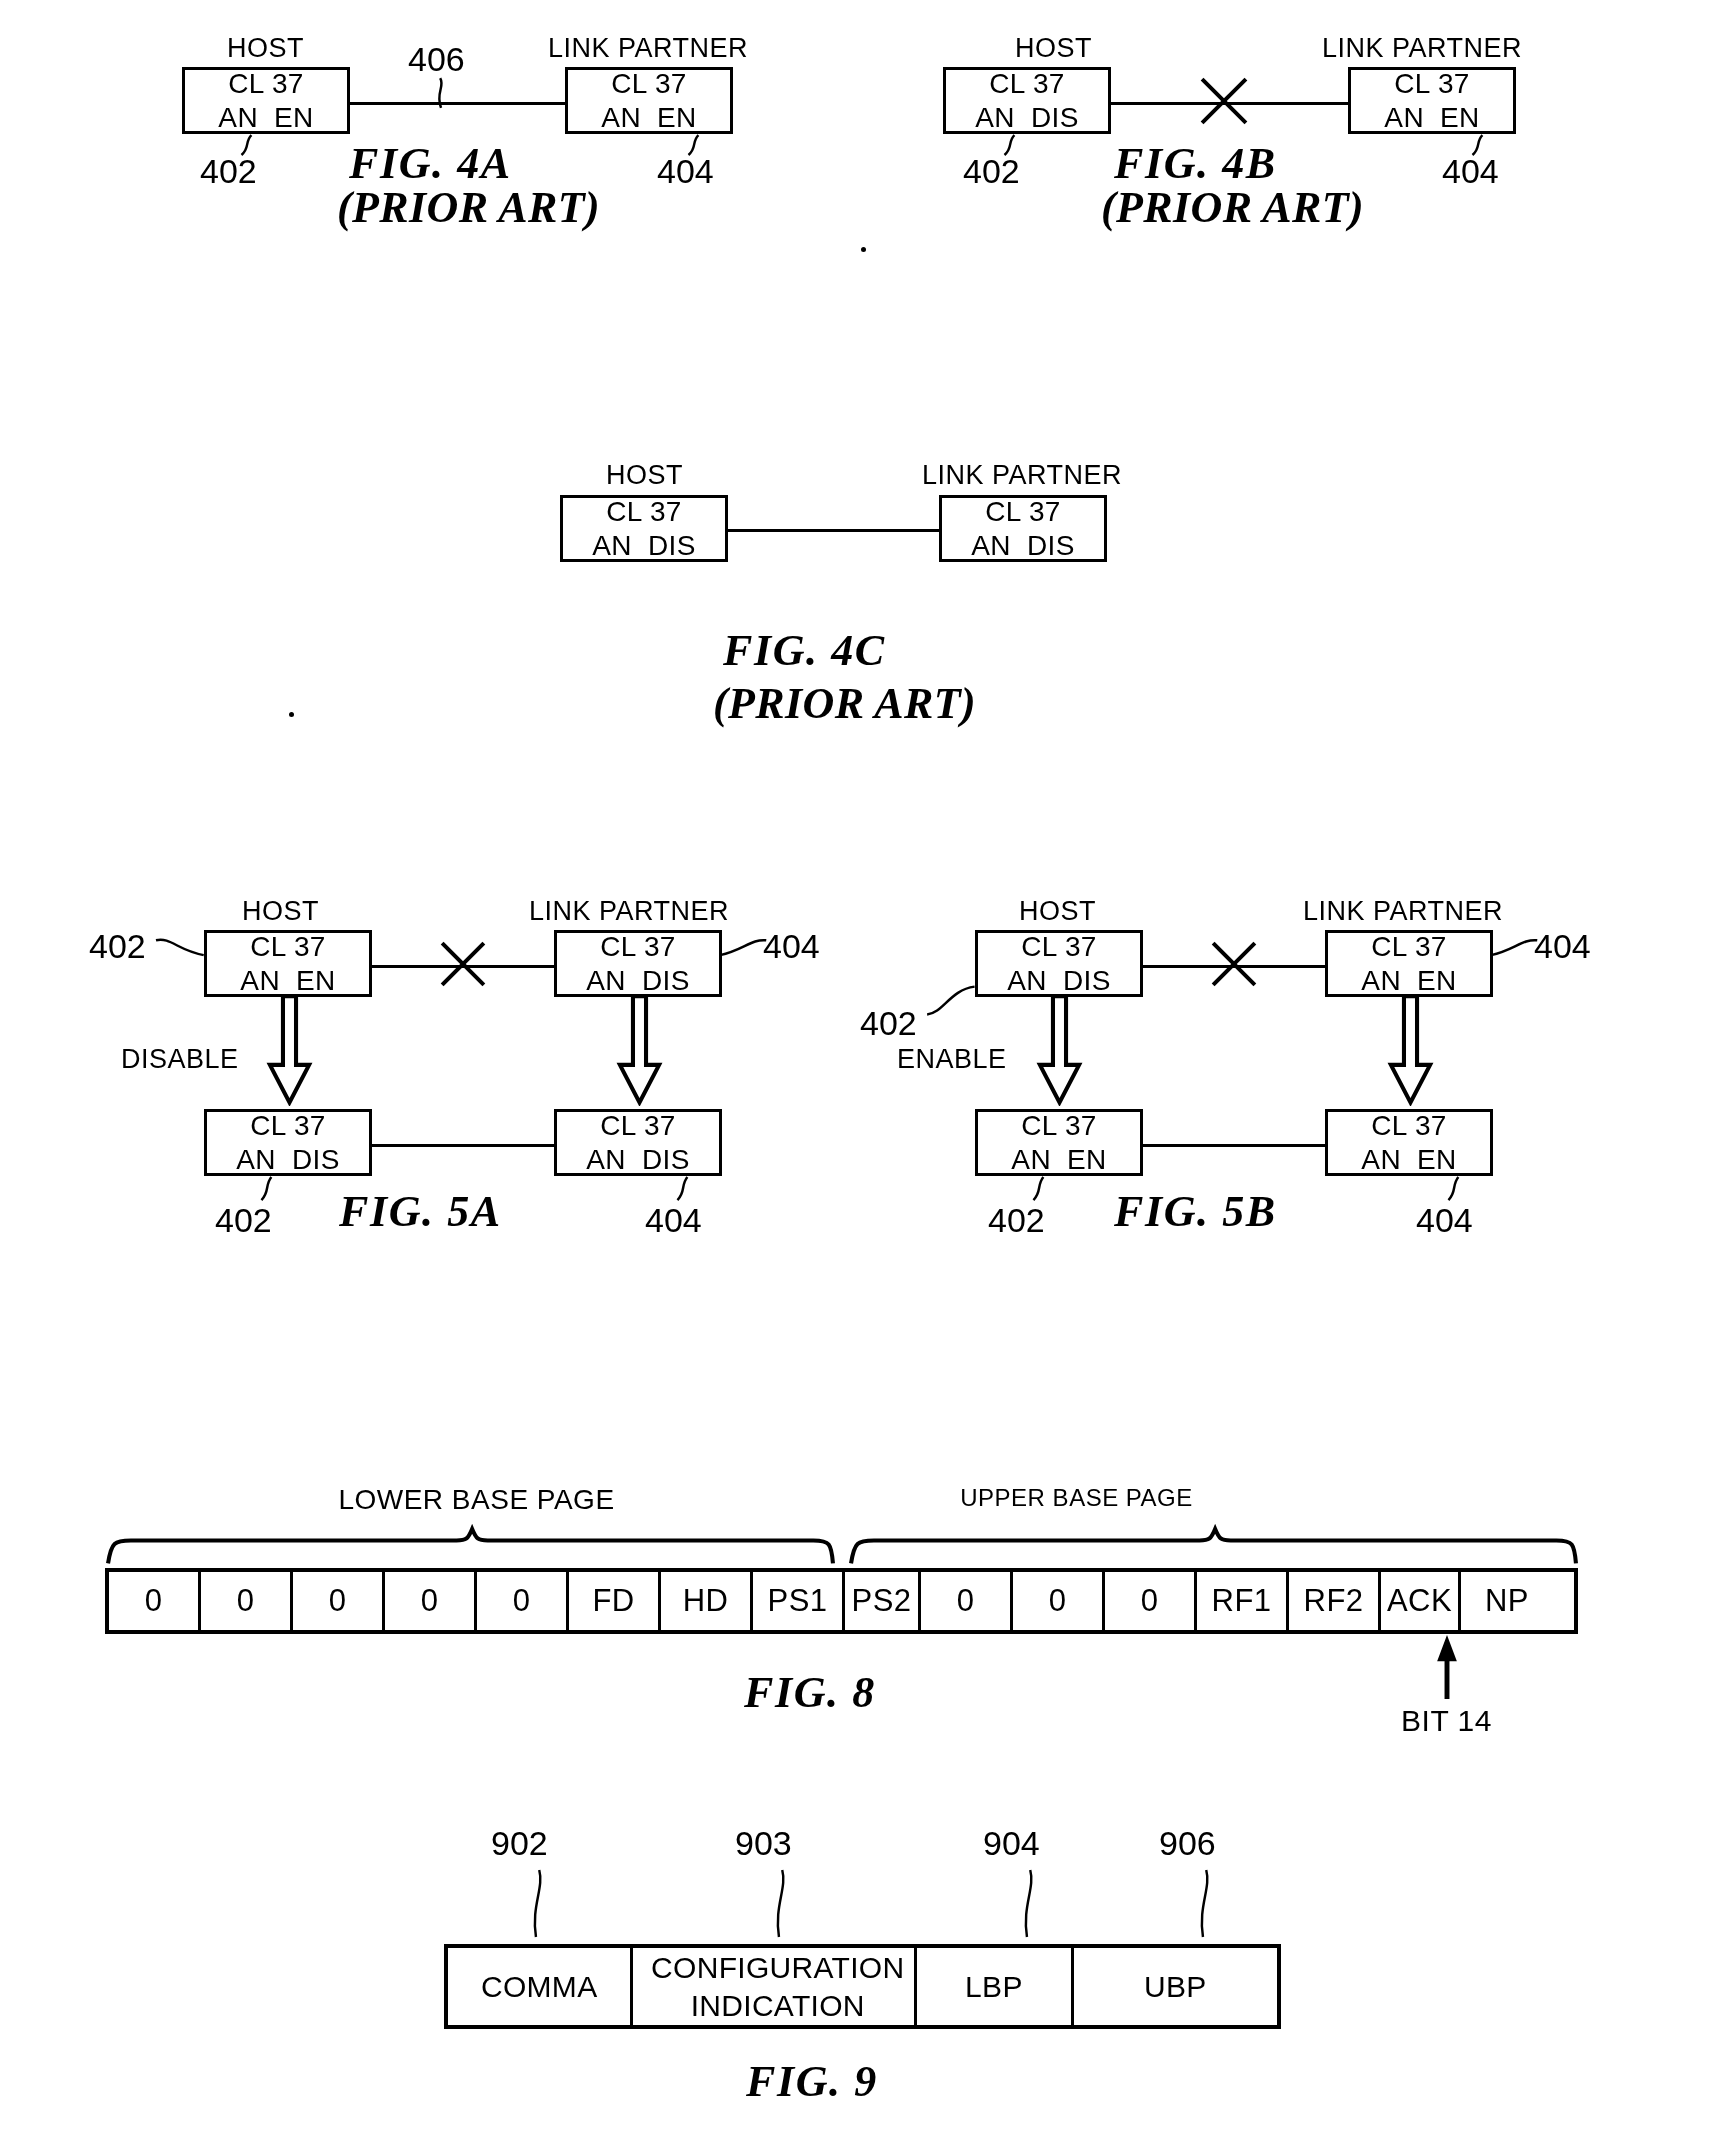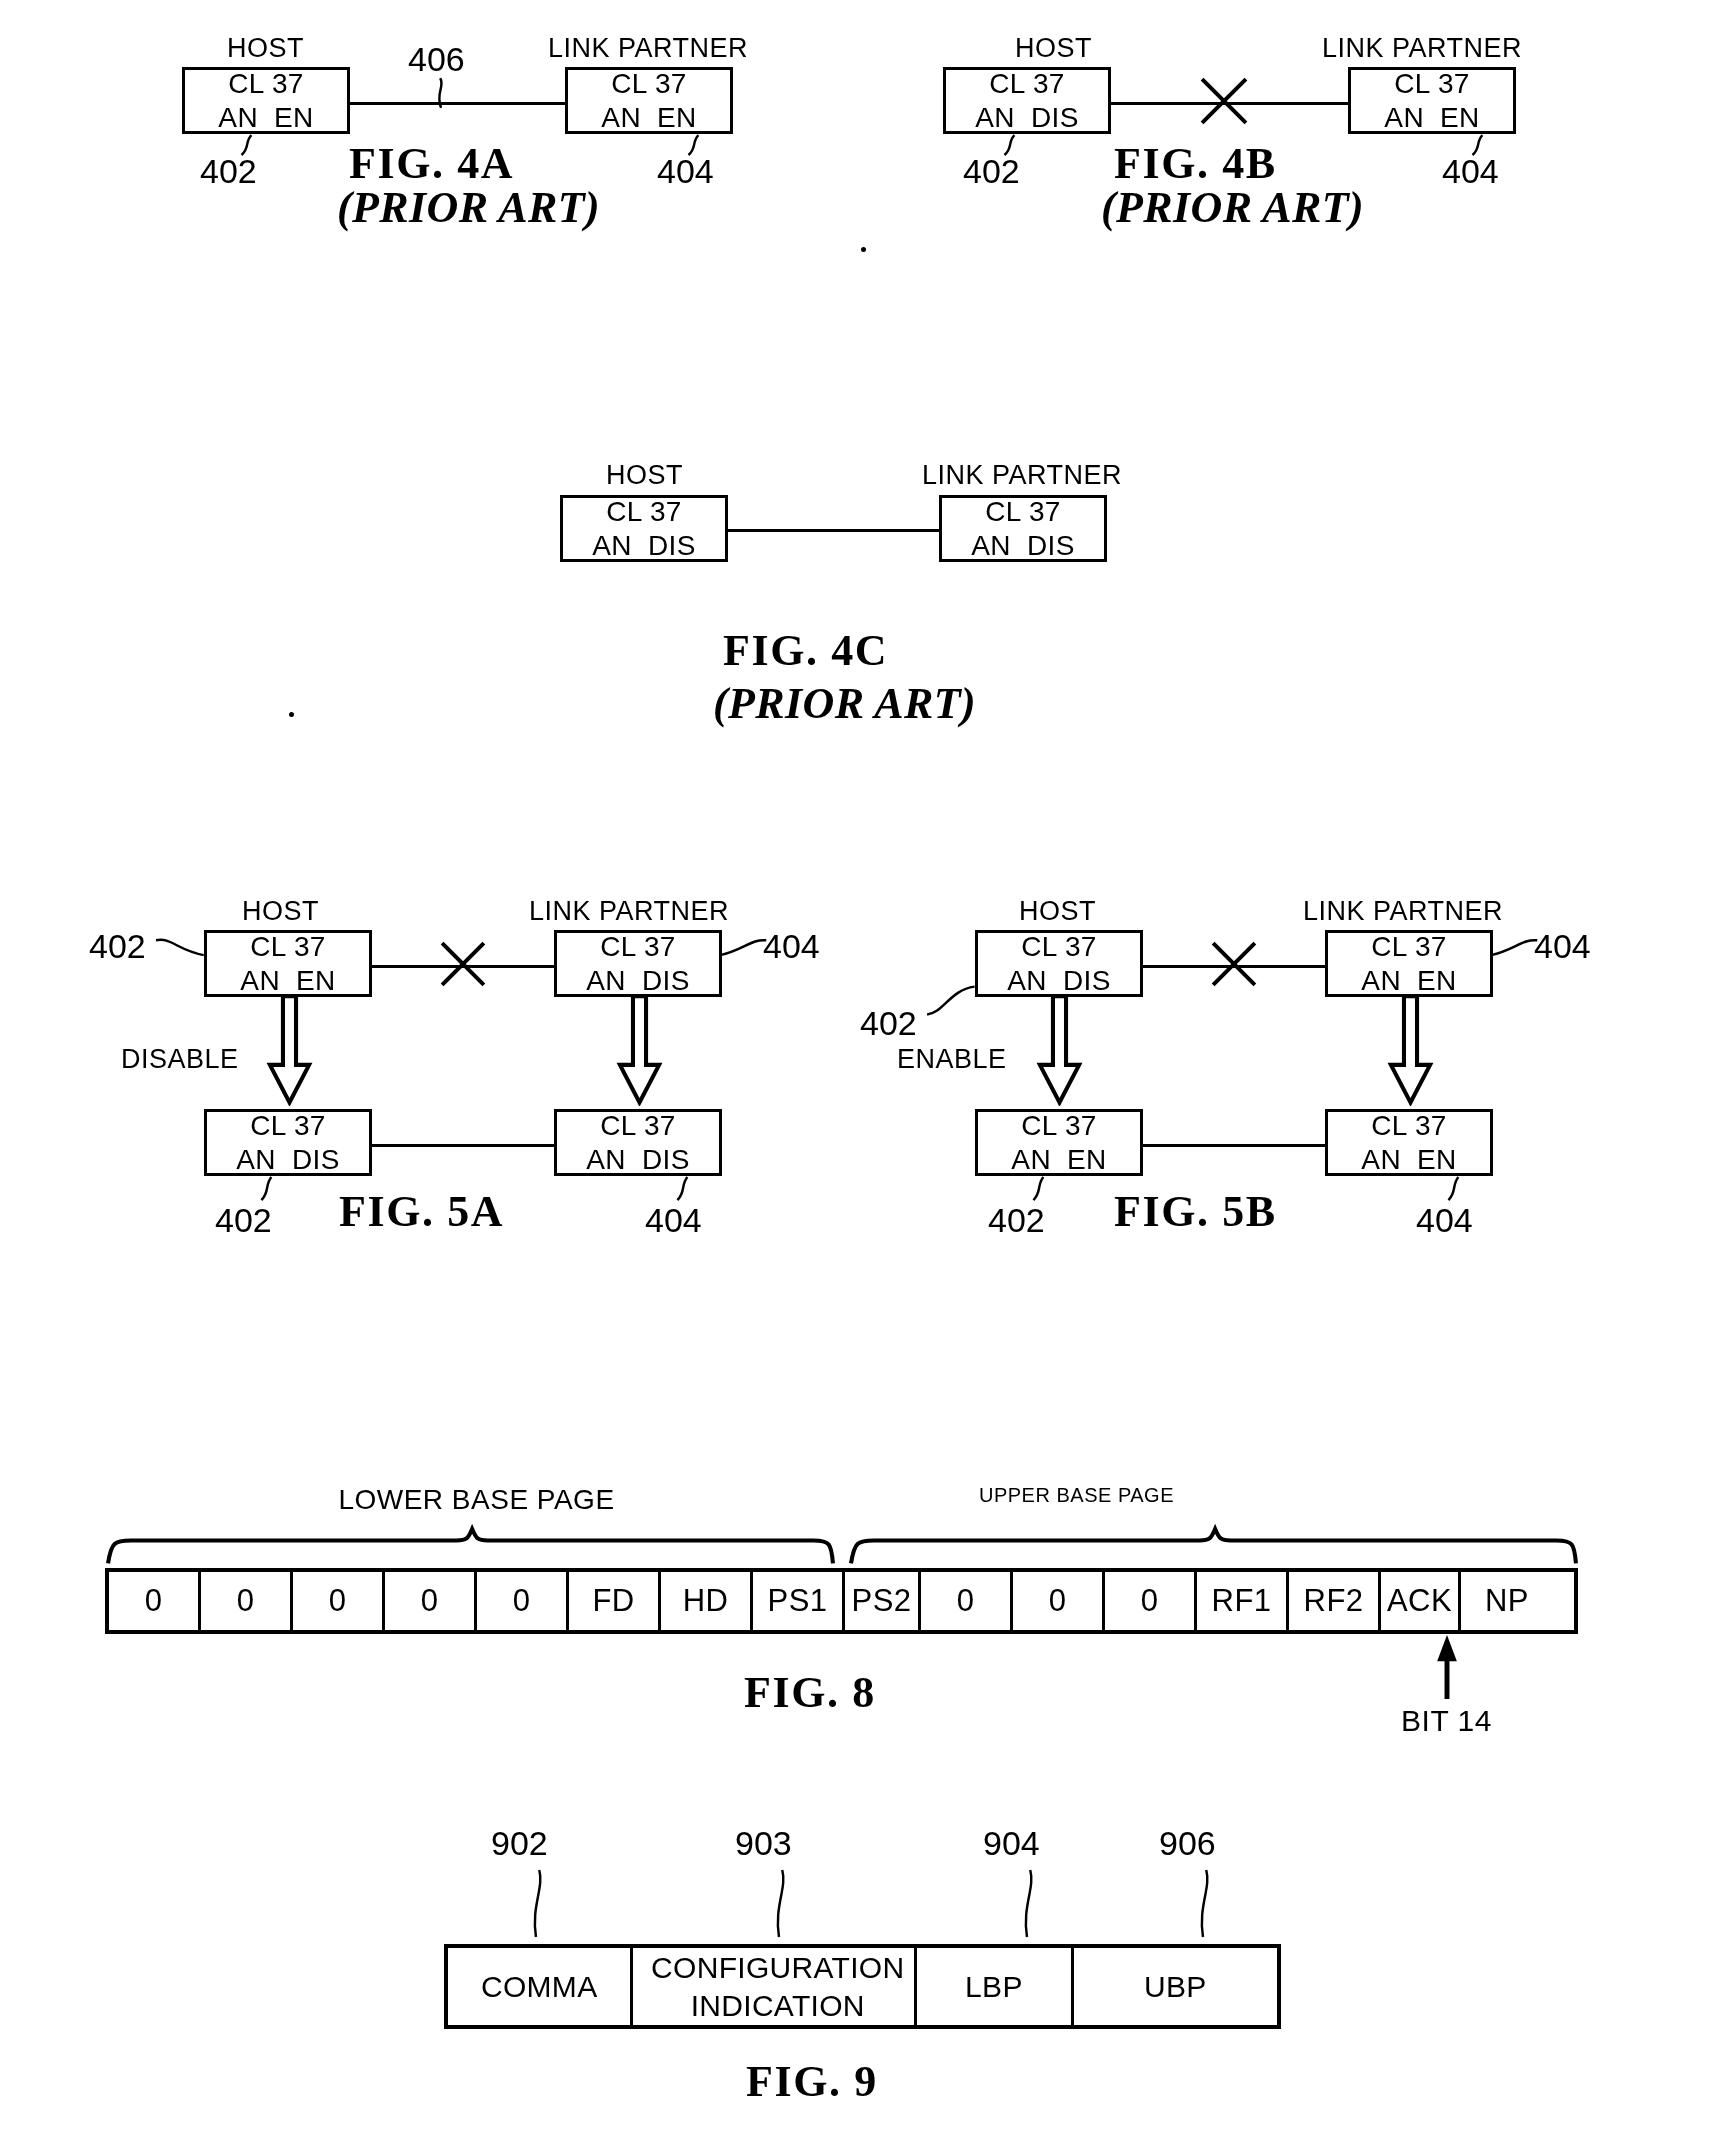--- a/index.html
+++ b/index.html
@@ -56,20 +56,21 @@
     position: absolute;
     font-size: 34px;
     font-family: "Liberation Sans", sans-serif;
     white-space: nowrap;
   }
 
   
   .figcap {
     position: absolute;
     font-family: "Liberation Serif", serif;
+    font-style: italic;
     font-weight: 700;
     font-size: 44px;
     letter-spacing: 1.6px;
     white-space: nowrap;
   }
   .figsub {
     position: absolute;
     font-family: "Liberation Serif", serif;
     font-style: italic;
     font-weight: 700;
@@ -422,21 +423,21 @@
           <path d="M38,0 C30,10 36,18 26,28" stroke="#000" stroke-width="3" fill="none"></path>
         </svg>
     </div>
 
     <div class="figcap" style="left:1114px; top:1186px;">FIG. 5B</div>
   </div>
 
   <div>
 
     <div class="toplabel" style="left:271px; top:1484px; width:411px; font-size:28px;">LOWER BASE PAGE</div>
-    <div class="toplabel" style="left:871px; top:1484px; width:411px; font-size:20px;">UPPER BASE PAGE</div>
+    <div class="toplabel" style="left:871px; top:1484px; width:411px; font-size:24px;">UPPER BASE PAGE</div>
 
     <div class="brace" style="left:105px; top:1529px;">
       <svg width="731" height="36" viewBox="0 0 890 44">
         <path d="M2,42 C6,16 10,14 30,14 L428,14 C440,14 442,12 447,0 C452,12 454,14 466,14 L864,14 C884,14 886,18 888,42" stroke="#000" stroke-width="5" fill="none" stroke-linecap="butt"></path>
       </svg>
     </div>
 
     <div class="brace" style="left:848px; top:1529px;">
       <svg width="731" height="36" viewBox="0 0 890 44">
         <path d="M2,42 C6,16 10,14 30,14 L428,14 C440,14 442,12 447,0 C452,12 454,14 466,14 L864,14 C884,14 886,18 888,42" stroke="#000" stroke-width="5" fill="none" stroke-linecap="butt"></path>

